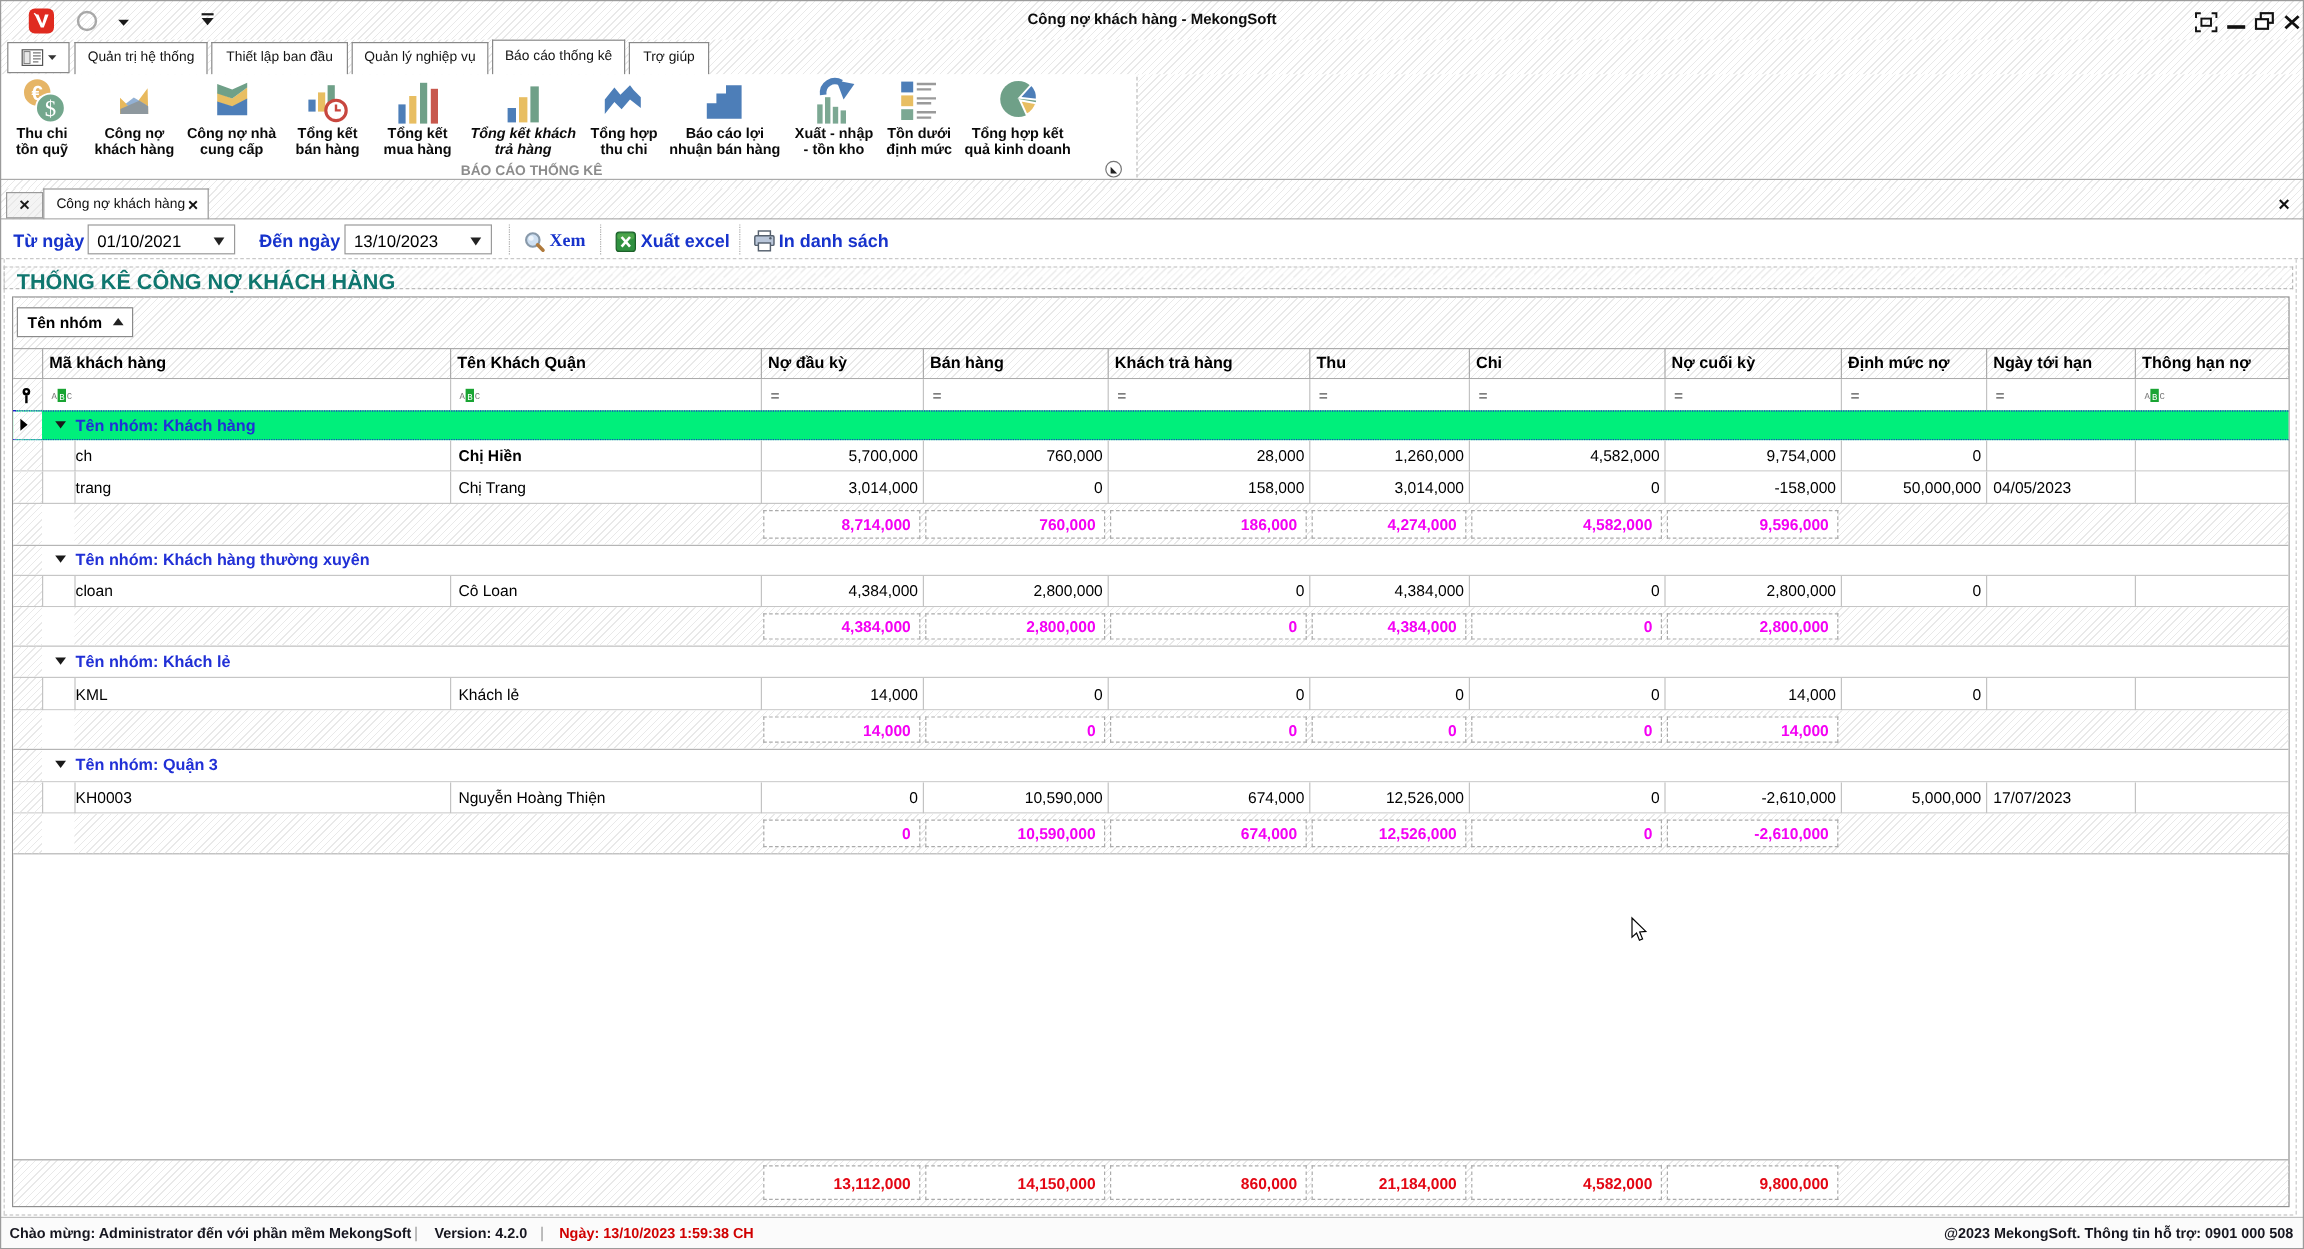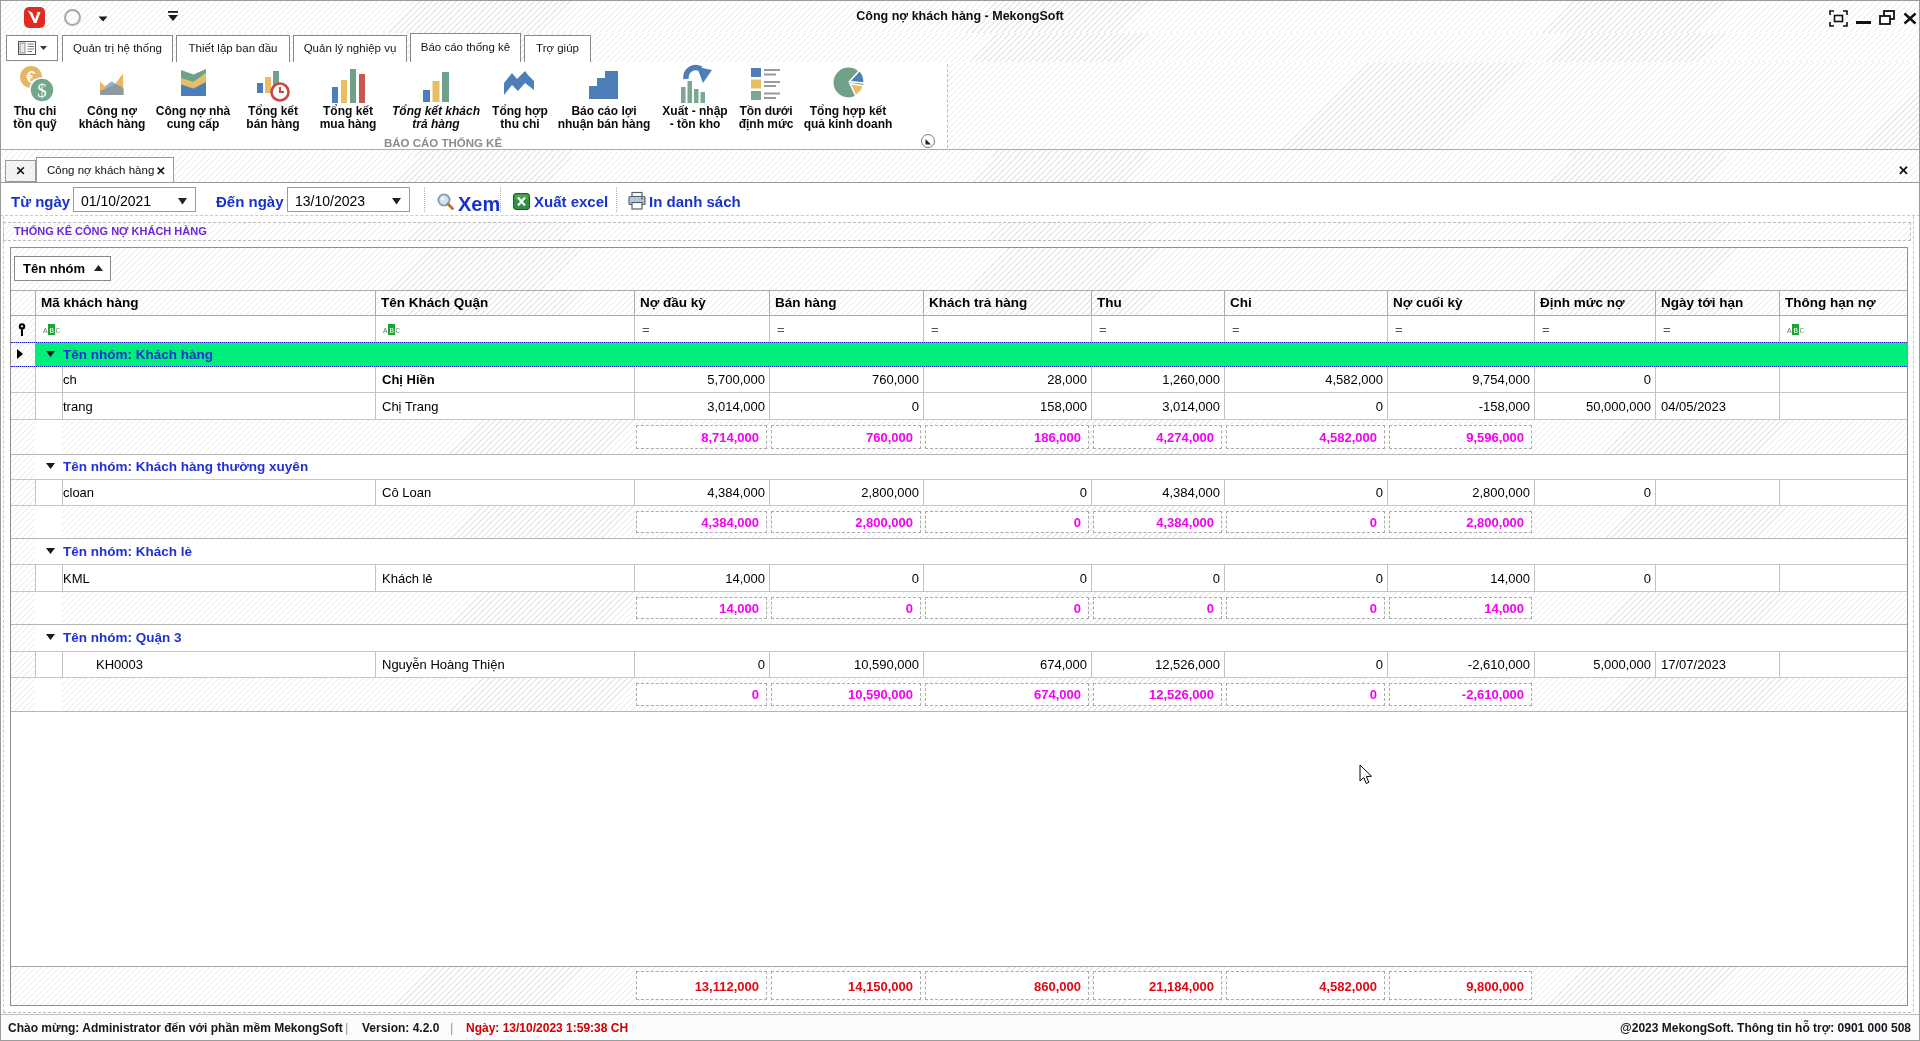--- a/index.html
+++ b/index.html
@@ -164,37 +164,37 @@
     <path d="M0 0 L9 0 L4.5 6.5 Z" fill="#222"></path>
   </svg>
 <div class="sep" style="left:424px;top:187px;height:25px;"></div>
 <div class="sep" style="left:500px;top:187px;height:25px;"></div>
 <div class="sep" style="left:616px;top:187px;height:25px;"></div>
 <svg style="left:437px;top:193px;" width="17" height="17" viewBox="0 0 17 17">
 <circle cx="7" cy="7" r="5.6" fill="#cfe0f2" stroke="#8899aa" stroke-width="1.8"></circle>
 <circle cx="5.6" cy="5.6" r="2.1" fill="#eef5fc"></circle>
 <path d="M11 11 L15.5 15.5" stroke="#b07a3c" stroke-width="3" stroke-linecap="round"></path>
 </svg>
-<div class="abs b blue" style="left:458px;top:193px;font-size:20px;">Xem</div>
+<div class="abs b blue" style="left:458px;top:193px;font-size:15px;font-family:Liberation Serif, serif;">Xem</div>
 <svg style="left:513px;top:193px;" width="17" height="17" viewBox="0 0 17 17">
 <rect x="0.5" y="0.5" width="16" height="16" rx="2.5" fill="#2f9140" stroke="#1c6029" stroke-width="1"></rect>
 <rect x="1.5" y="1.5" width="14" height="5" rx="2" fill="#59ad4f" opacity="0.7"></rect>
 <path d="M5 4.5 L12 12.5 M12 4.5 L5 12.5" stroke="#fff" stroke-width="2.2"></path>
 </svg>
 <div class="abs b blue" style="left:534px;top:193px;font-size:15px;">Xuất excel</div>
 <svg style="left:628px;top:192px;" width="18" height="18" viewBox="0 0 18 18">
 <rect x="4" y="0.5" width="10" height="4" fill="#fff" stroke="#55606e" stroke-width="1.2"></rect>
 <rect x="1" y="4.5" width="16" height="8" rx="1" fill="#b9c6da" stroke="#55606e" stroke-width="1.2"></rect>
 <rect x="4" y="10.5" width="10" height="6.5" fill="#fff" stroke="#55606e" stroke-width="1.2"></rect>
 <circle cx="14" cy="6.5" r="1" fill="#55606e"></circle>
 </svg>
 <div class="abs b blue" style="left:649px;top:193px;font-size:15px;">In danh sách</div>
 <div class="abs" style="left:0px;top:215px;width:1920px;height:1px;border-top:1px dashed #c9c9c9;"></div>
 <div class="abs hatch" style="left:3px;top:222px;width:1908px;height:19px;border:1px dashed #bdbdbd;"></div>
-<div class="abs b" style="left:14px;top:225px;font-size:11px;color:#6d28d9;">THỐNG KÊ CÔNG NỢ KHÁCH HÀNG</div>
+<div class="abs b" style="left:14px;top:225px;font-size:18px;color:#0f766e;">THỐNG KÊ CÔNG NỢ KHÁCH HÀNG</div>
 <div class="abs" style="left:10px;top:247px;width:1898px;height:759px;background:#fff;border:1px solid #8f8f8f;"></div>
 <div class="abs hatch" style="left:11px;top:248px;width:1896px;height:42px;"></div>
 <div class="abs" style="left:14px;top:256px;width:97px;height:25px;background:#fff;border:1px solid #8a8a8a;"></div>
 <div class="abs b" style="left:23px;top:261px;font-size:13px;">Tên nhóm</div>
 <svg style="left:94px;top:265px;" width="9" height="6" viewBox="0 0 9 6">
     <path d="M0 6 L9 6 L4.5 0 Z" fill="#222"></path>
   </svg>
 <div class="abs hatch" style="left:11px;top:290px;width:1896px;height:26px;border-top:1px solid #ababab;border-bottom:1px solid #ababab;"></div>
 <div class="hdr" style="left:41px;top:295px;">Mã khách hàng</div>
 <div class="hdr" style="left:381px;top:295px;">Tên Khách Quận</div>
@@ -435,21 +435,21 @@
 <div class="vline" style="left:634px;top:652px;height:26px;"></div>
 <div class="vline" style="left:769px;top:652px;height:26px;"></div>
 <div class="vline" style="left:923px;top:652px;height:26px;"></div>
 <div class="vline" style="left:1091px;top:652px;height:26px;"></div>
 <div class="vline" style="left:1224px;top:652px;height:26px;"></div>
 <div class="vline" style="left:1387px;top:652px;height:26px;"></div>
 <div class="vline" style="left:1534px;top:652px;height:26px;"></div>
 <div class="vline" style="left:1655px;top:652px;height:26px;"></div>
 <div class="vline" style="left:1779px;top:652px;height:26px;"></div>
 <div class="vline" style="left:62px;top:652px;height:26px;"></div>
-<div class="txt" style="left:63px;top:657px;width:200px;margin-left:33px;">KH0003</div>
+<div class="txt" style="left:63px;top:657px;width:200px;">KH0003</div>
 <div class="txt" style="left:382px;top:657px;">Nguyễn Hoàng Thiện</div>
 <div class="num" style="left:634px;top:657px;width:131px;">0</div>
 <div class="num" style="left:769px;top:657px;width:150px;">10,590,000</div>
 <div class="num" style="left:923px;top:657px;width:164px;">674,000</div>
 <div class="num" style="left:1091px;top:657px;width:129px;">12,526,000</div>
 <div class="num" style="left:1224px;top:657px;width:159px;">0</div>
 <div class="num" style="left:1387px;top:657px;width:143px;">-2,610,000</div>
 <div class="num" style="left:1534px;top:657px;width:117px;">5,000,000</div>
 <div class="txt" style="left:1661px;top:657px;">17/07/2023</div>
 <div class="abs" style="left:11px;top:678px;width:1896px;height:34px;background:#fff;border-bottom:1px solid #b5b5b5;"></div>

